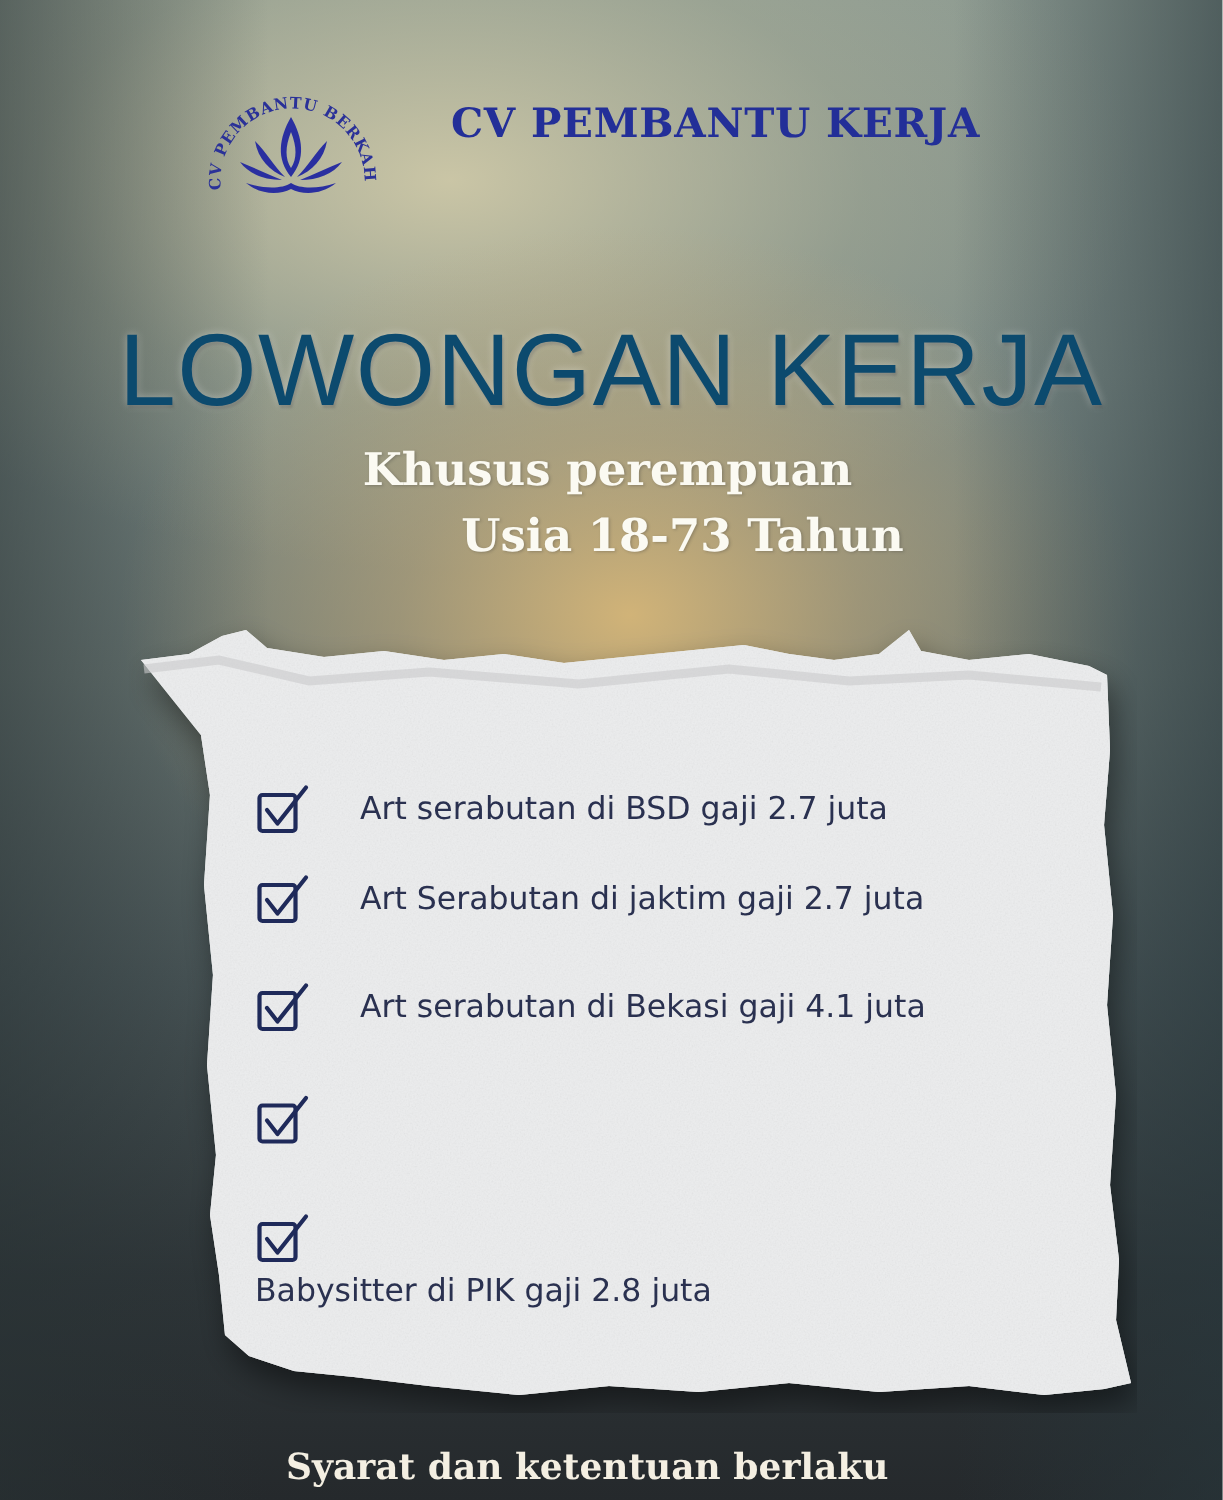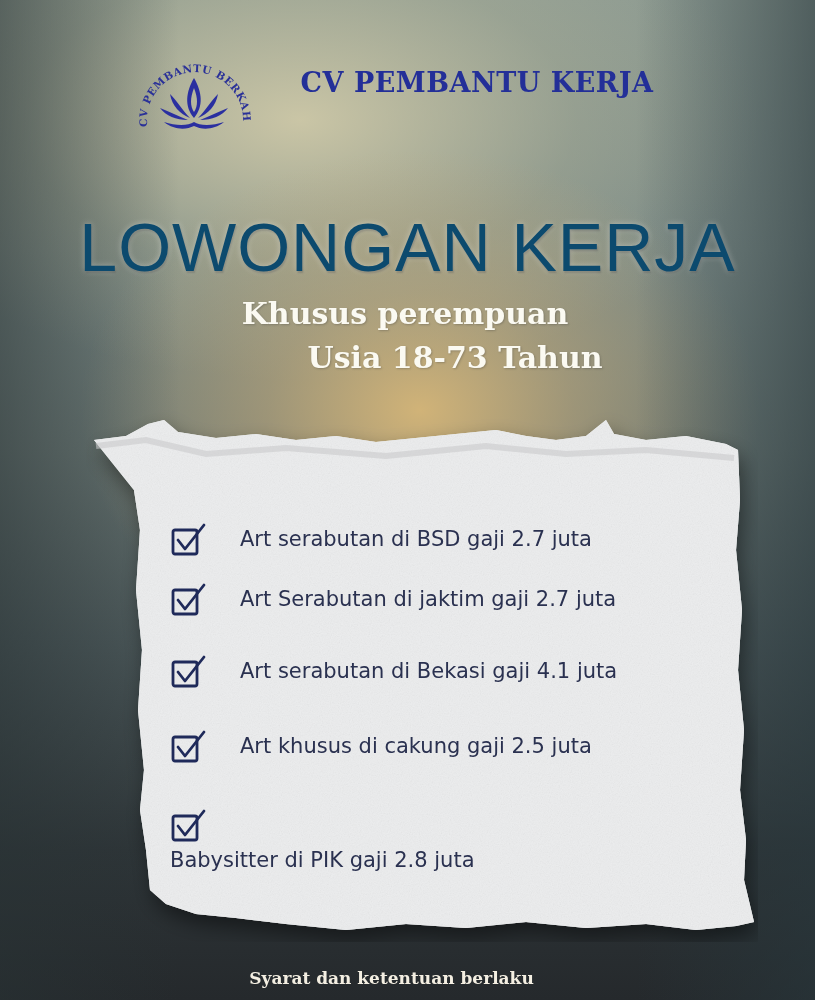--- a/index.html
+++ b/index.html
@@ -53,21 +53,21 @@
   .item {
     position: absolute; left: 0; display: flex; align-items: flex-start;
     color: #2a3150; font-family: "DejaVu Sans", sans-serif;
     font-size: 21px; line-height: 30px;
   }
   .item .check { width: 38px; height: 36px; flex: 0 0 38px; margin-right: 32px; margin-top: -2px; }
   .item .label { width: 440px; }
   .footer {
     position: absolute; left: 0; top: 960px; width: 783px; text-align: center;
     font-family: "DejaVu Serif", serif; font-weight: bold;
-    color: #f4efe2; font-size: 17px; line-height: 36px;
+    color: #f4efe2; font-size: 24px; line-height: 36px;
   }
 </style>
 </head>
 <body>
 
 <div class="vignette"></div>
 
 <div class="logo">
   <svg width="128" height="100" viewBox="0 0 128 100">
     <defs>
@@ -148,21 +148,20 @@
       <rect x="3" y="8" width="24" height="24" rx="2" fill="none" stroke="#1f2a5a" stroke-width="2.8"></rect>
       <path d="M8 18 L15 27 L34 3" fill="none" stroke="#1f2a5a" stroke-width="2.8" stroke-linecap="round" stroke-linejoin="round"></path>
     </svg>
     <span class="label">Art serabutan di Bekasi gaji 4.1 juta</span>
   </div>
   <div class="item" style="top:231px;">
     <svg class="check" viewBox="0 0 38 36">
       <rect x="3" y="8" width="24" height="24" rx="2" fill="none" stroke="#1f2a5a" stroke-width="2.8"></rect>
       <path d="M8 18 L15 27 L34 3" fill="none" stroke="#1f2a5a" stroke-width="2.8" stroke-linecap="round" stroke-linejoin="round"></path>
     </svg>
-    <span class="label">Art khusus di cakung gaji 2.5 juta</span>
   </div>
   <div class="item" style="top:309px;flex-direction:column;">
     <svg class="check" viewBox="0 0 38 36">
       <rect x="3" y="8" width="24" height="24" rx="2" fill="none" stroke="#1f2a5a" stroke-width="2.8"></rect>
       <path d="M8 18 L15 27 L34 3" fill="none" stroke="#1f2a5a" stroke-width="2.8" stroke-linecap="round" stroke-linejoin="round"></path>
     </svg>
     <span class="label">Babysitter di PIK gaji 2.8 juta</span>
   </div>
 </div>
 

